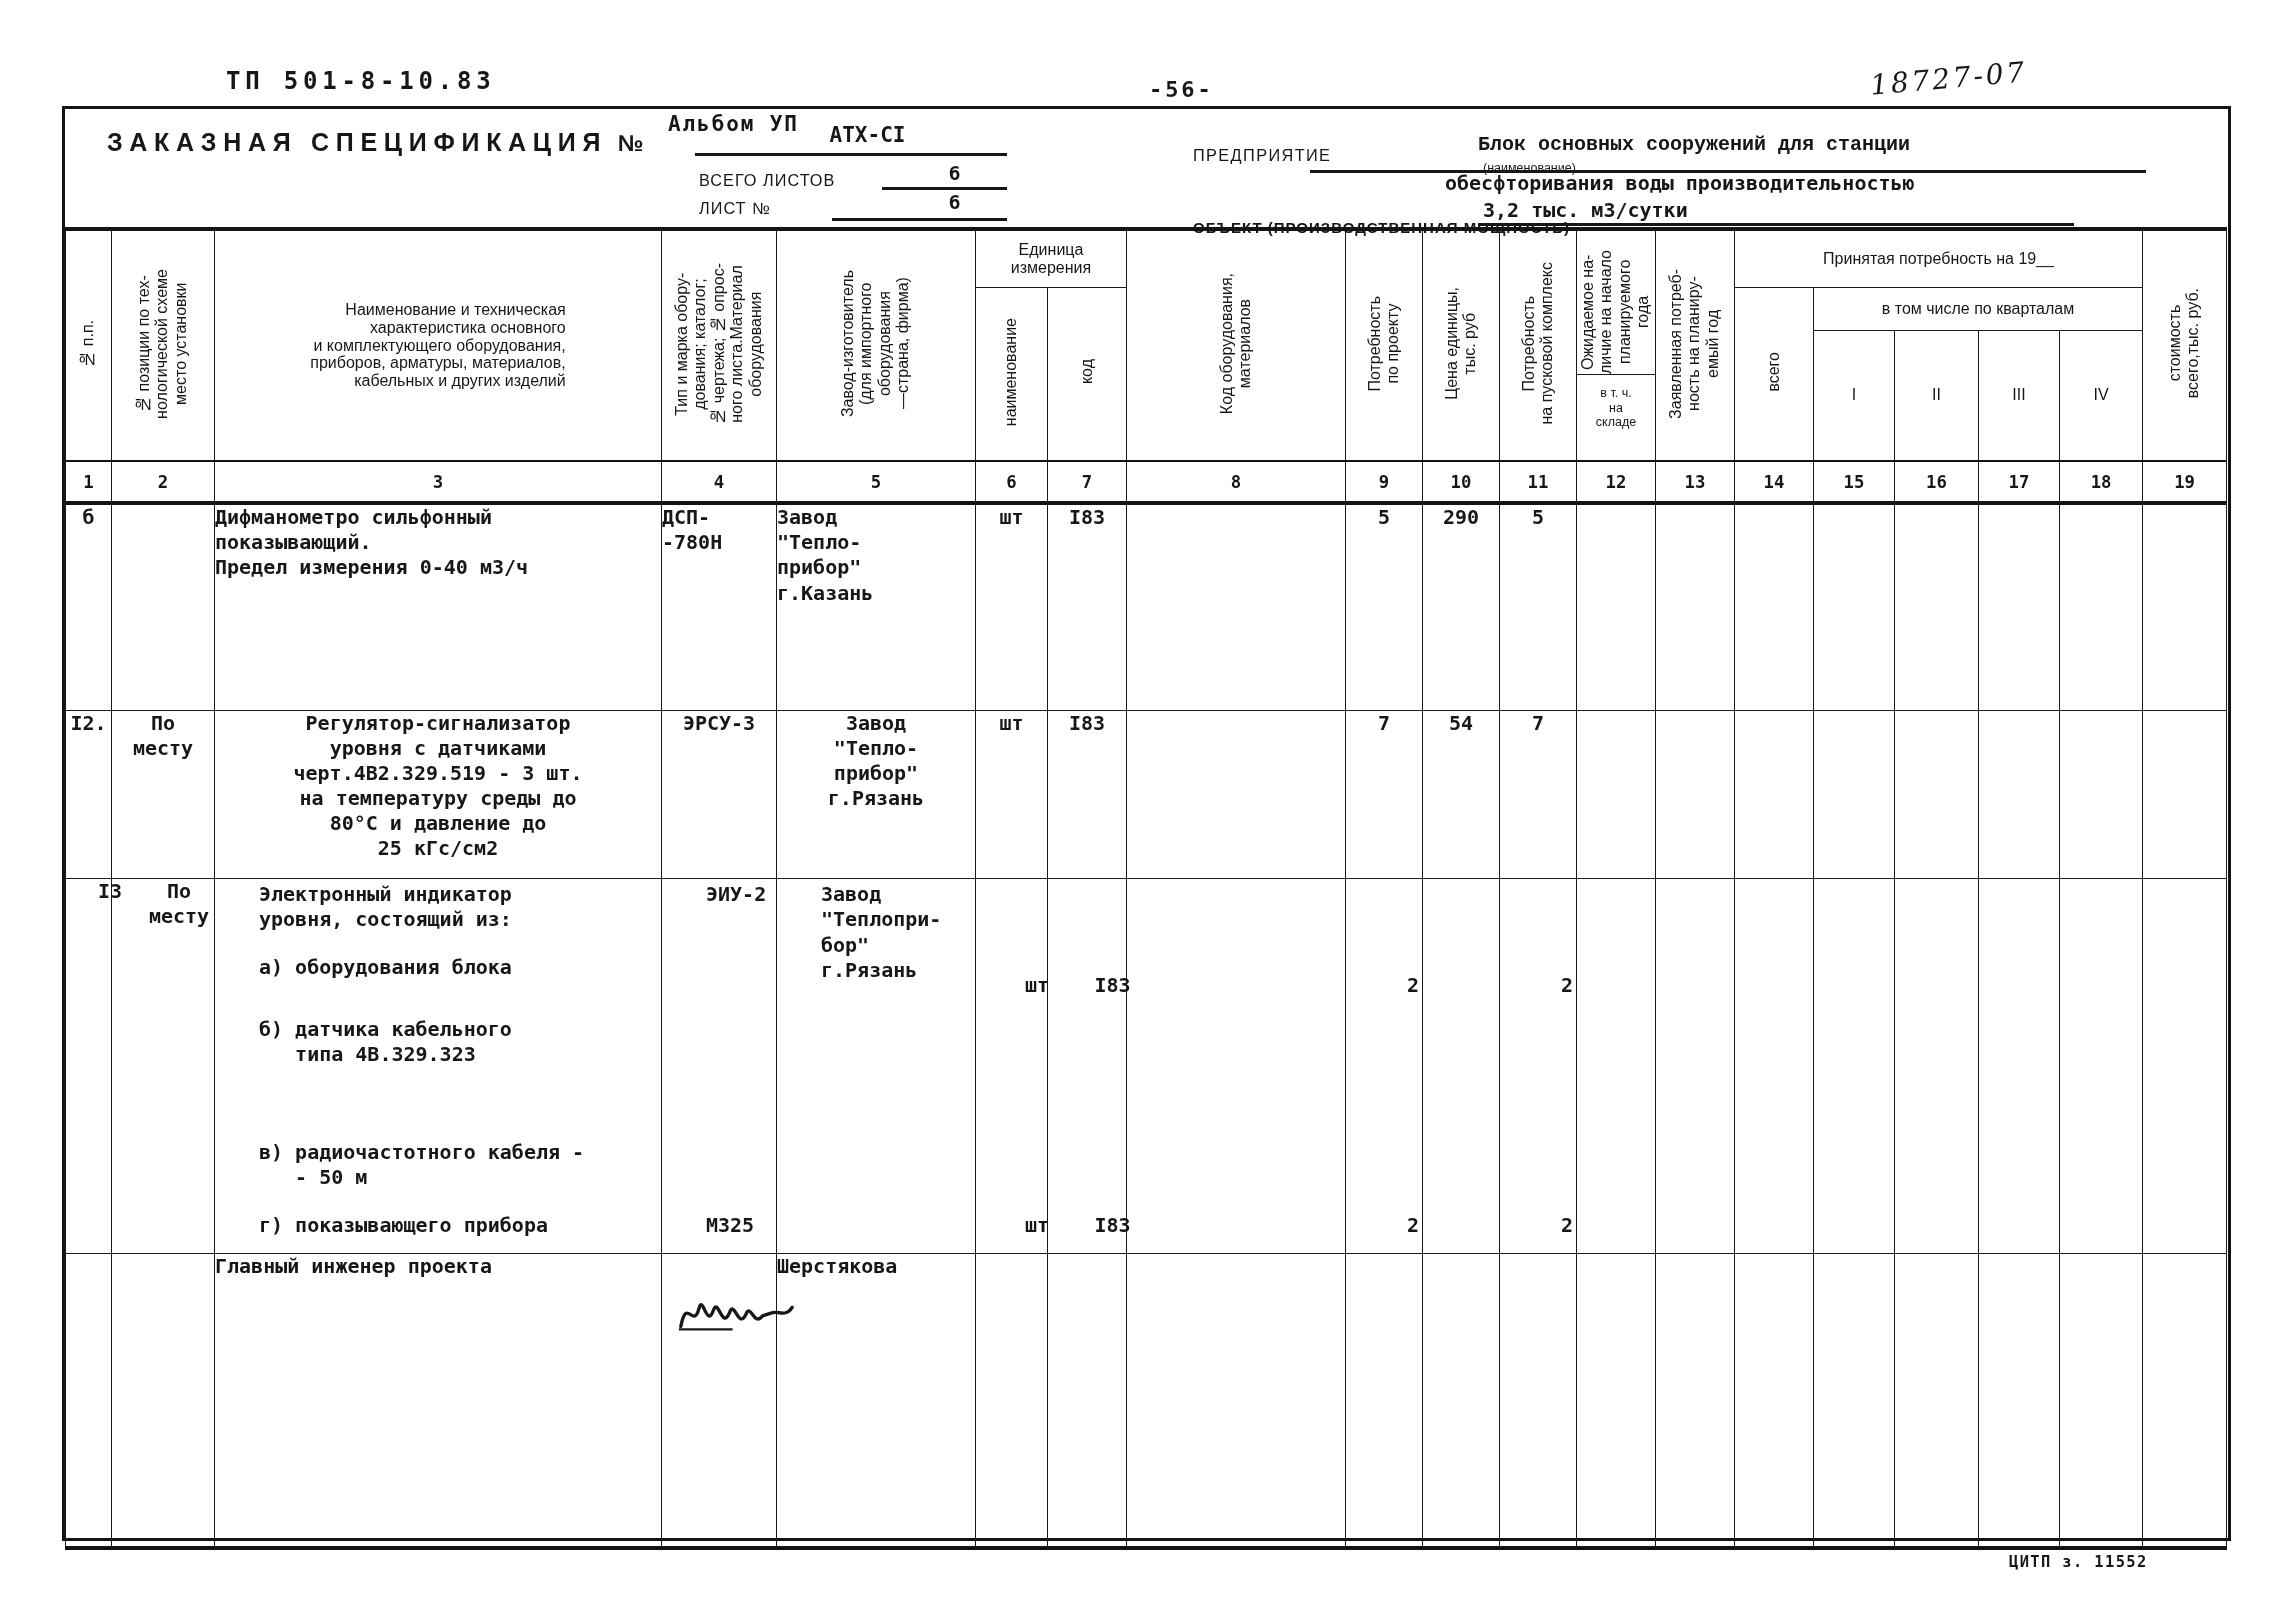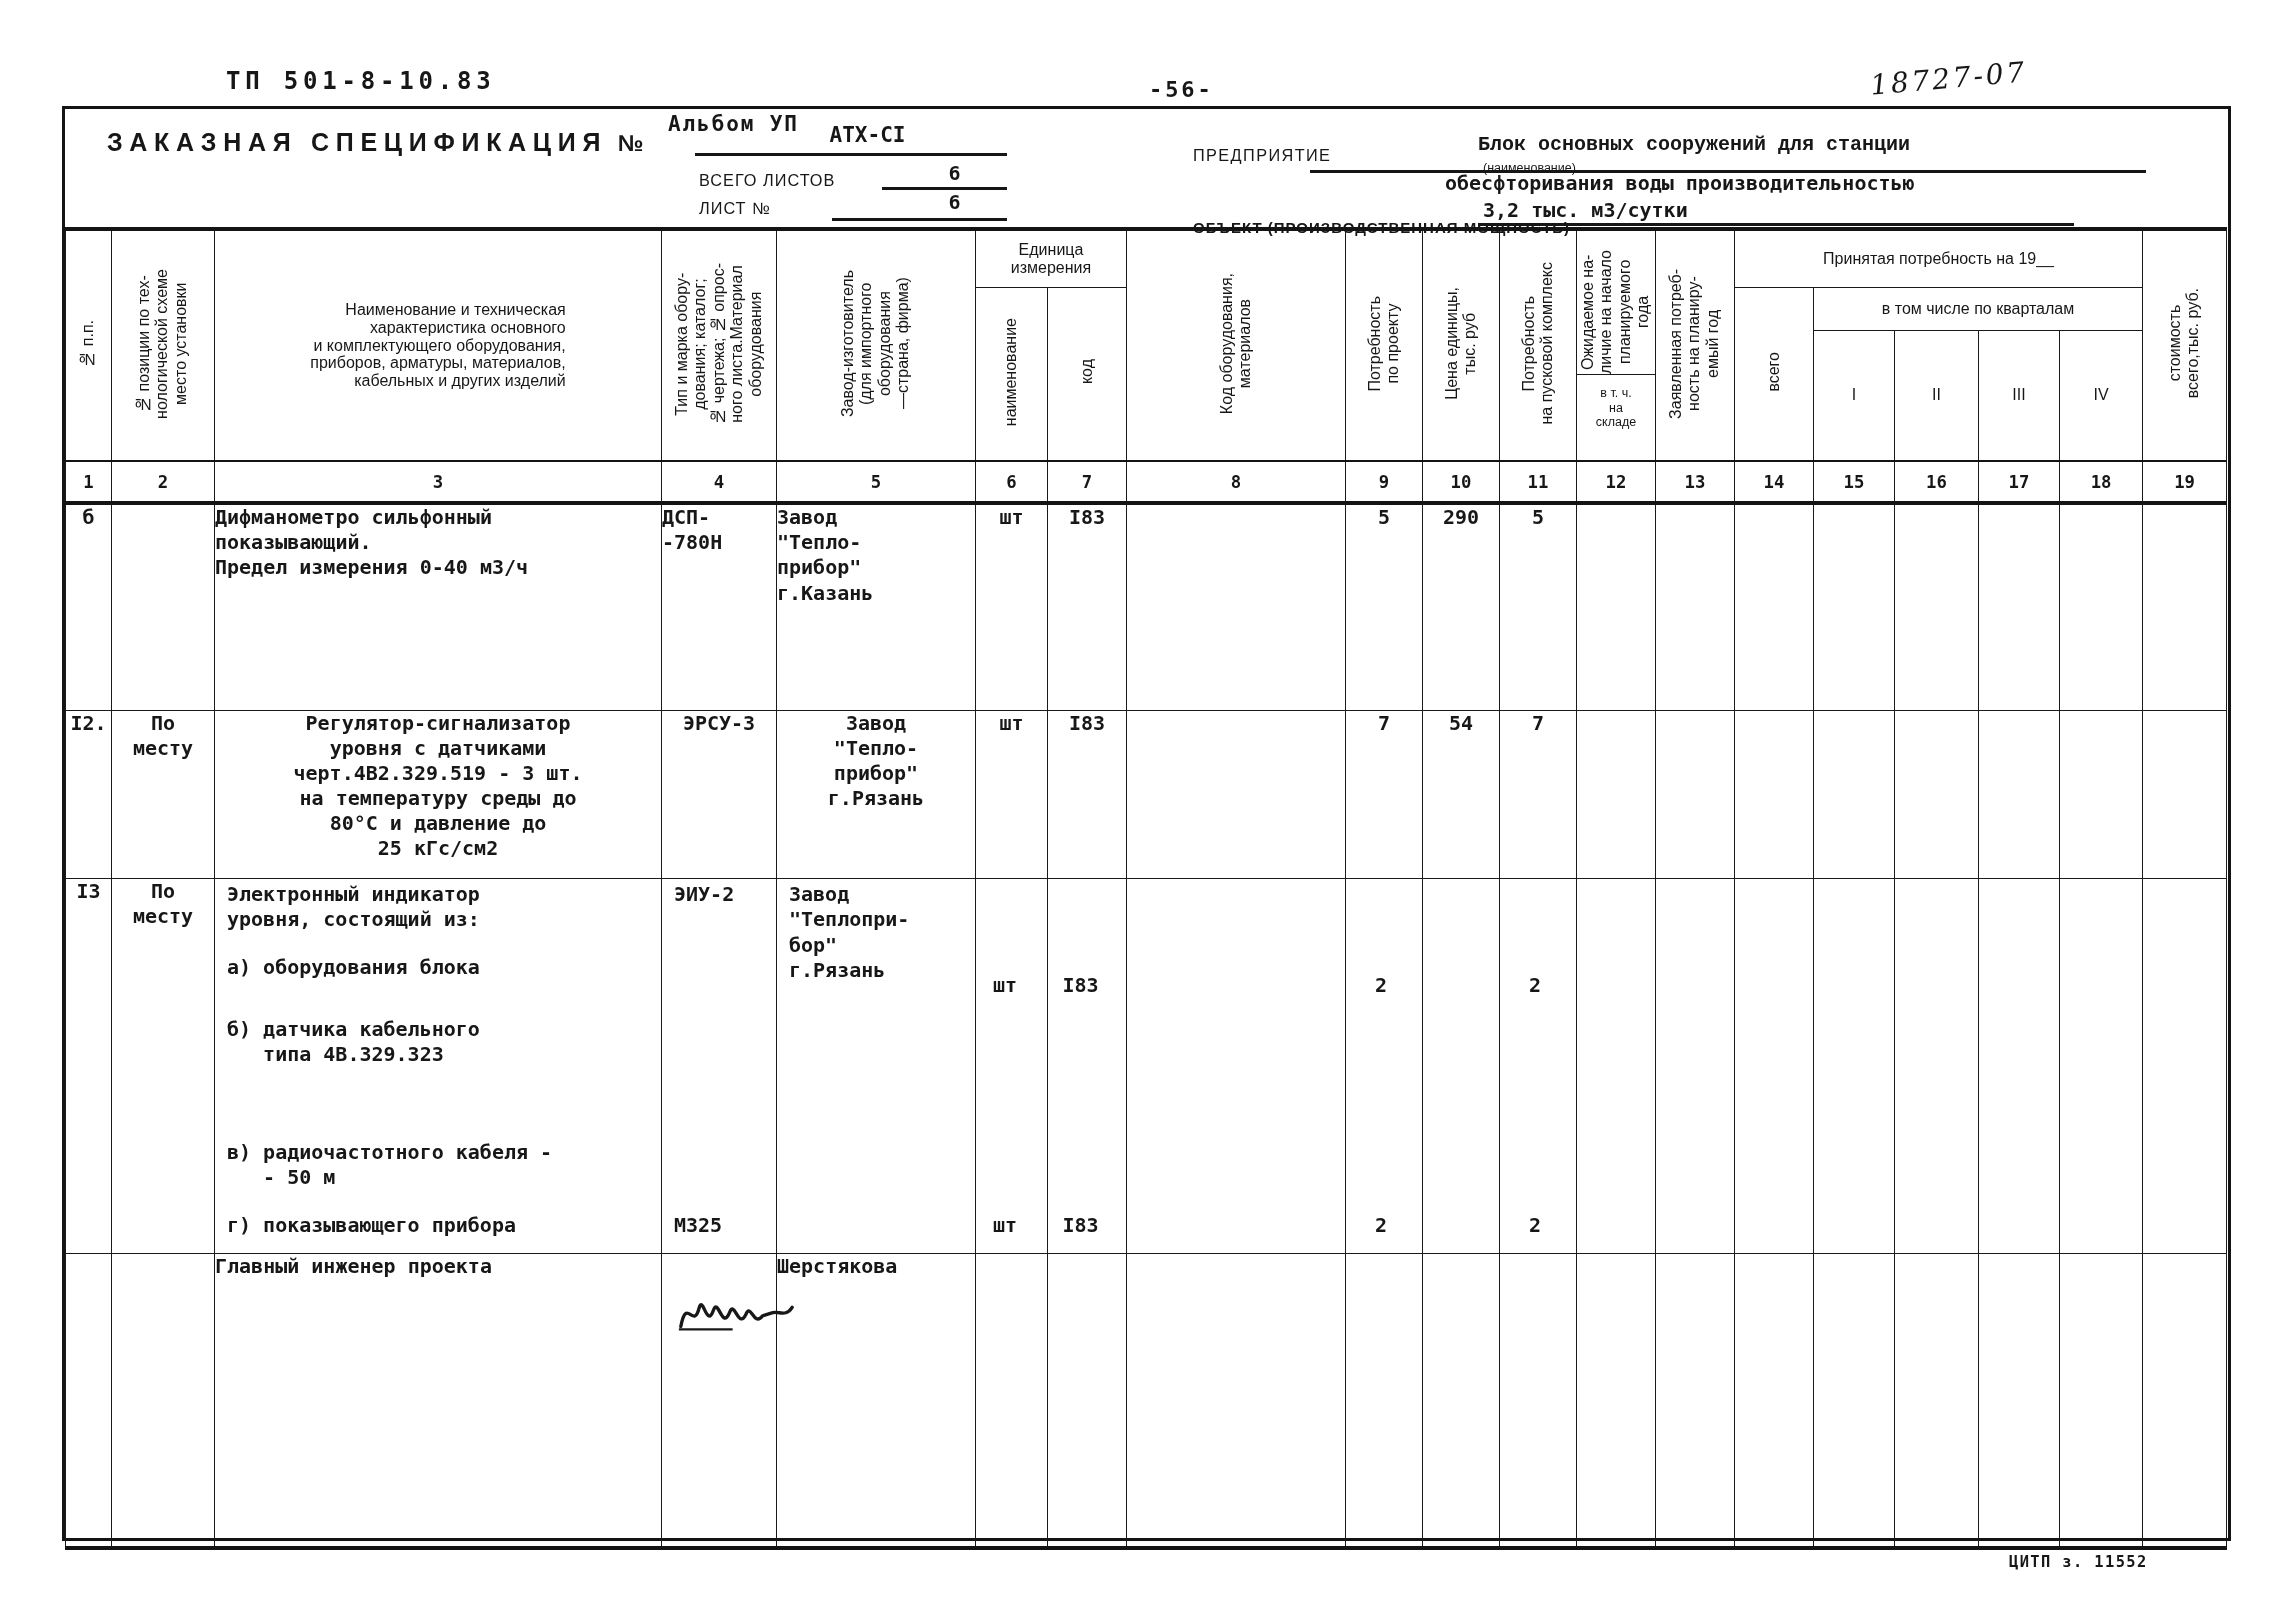--- a/index.html
+++ b/index.html
@@ -62,21 +62,21 @@
   .spec tbody td{font-size:20px;line-height:1.26;}
   .ctr{text-align:center;}
   .vmid{vertical-align:middle;}
   .pt55{padding-top:26.4px;}
   .pt10{padding-top:4.8px;text-align:center;}
   .pl25{padding-left:12px;}
   .stack{position:relative;height:100%;}
   .stack>*{position:absolute;left:0;}
   .r-a td{height:207px;}
   .r-b td{height:168px;}
-  .r-c td{height:375px;}
+  .r-c td{height:375px;padding-left:32px;}
   .r-f td{height:295px;border-bottom:4.8px solid #141414;}
   .sig-label{padding-top:54px;padding-left:14.4px;}
   .sig-name{padding-top:48px;padding-left:6.7px;}
   .sig-holder{margin-top:34px;margin-left:14.4px;}
 
   .stamp{left:2009px;top:1553px;font-size:15.4px;letter-spacing:1.4px;font-weight:700;}
 </style>
 </head>
 <body>
 

